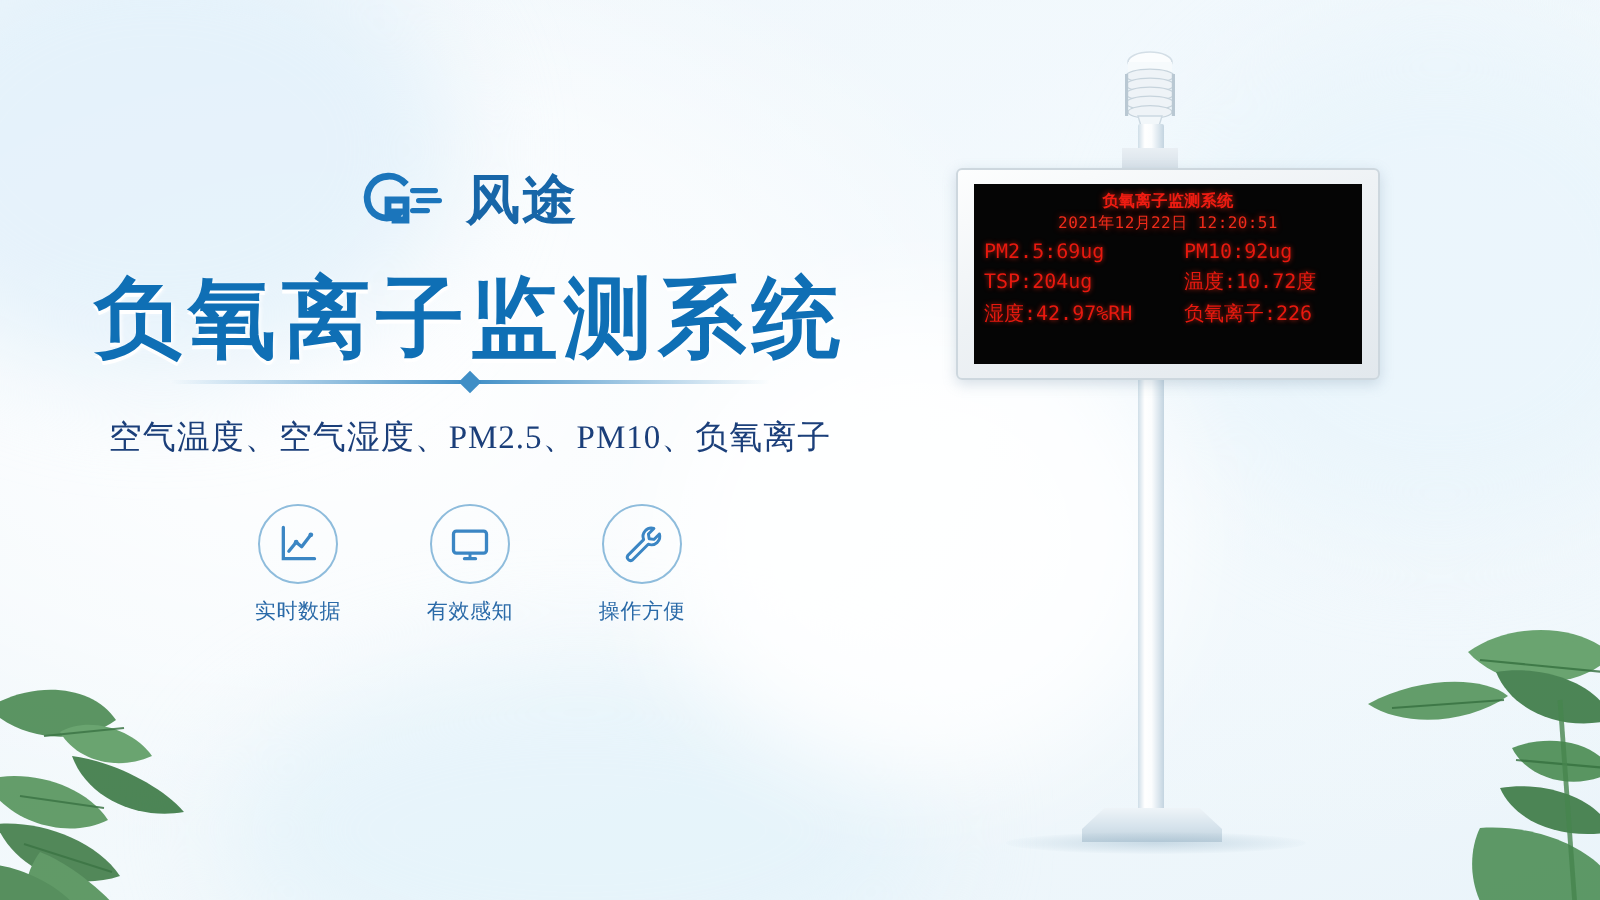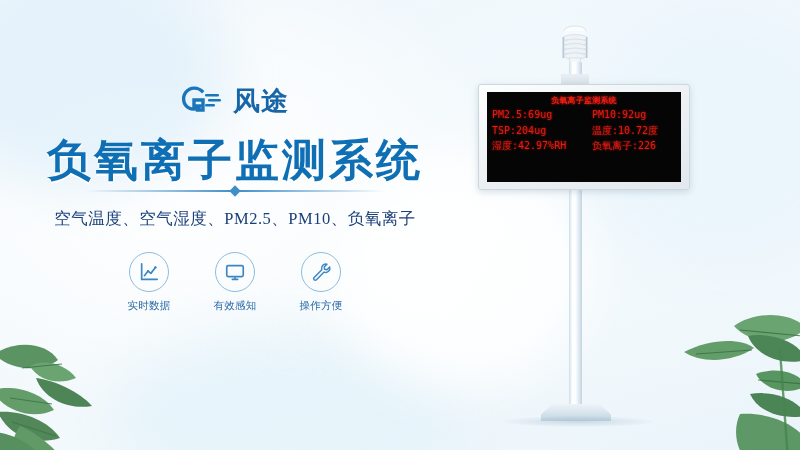--- a/index.html
+++ b/index.html
@@ -264,20 +264,21 @@
       <rect x="30.9" y="13" width="1.6" height="21" fill="#b9c8d3"></rect>
       <path d="M14 34 L26 34 L23 44 L17 44 Z" fill="#f2f7fa" stroke="#ccd9e2" stroke-width="0.7"></path>
     </svg>
 
     <div class="pole"></div>
     <div class="display-bracket"></div>
 
     <div class="display">
       <div class="screen">
         <div class="led-title">负氧离子监测系统</div>
+        <div class="led-datetime">2021年12月22日 12:20:51</div>
         <div class="led-grid">
           <div class="led-cell">PM2.5:69ug</div>
           <div class="led-cell right">PM10:92ug</div>
           <div class="led-cell">TSP:204ug</div>
           <div class="led-cell right">温度:10.72度</div>
           <div class="led-cell">湿度:42.97%RH</div>
           <div class="led-cell right">负氧离子:226</div>
         </div>
       </div>
     </div>

